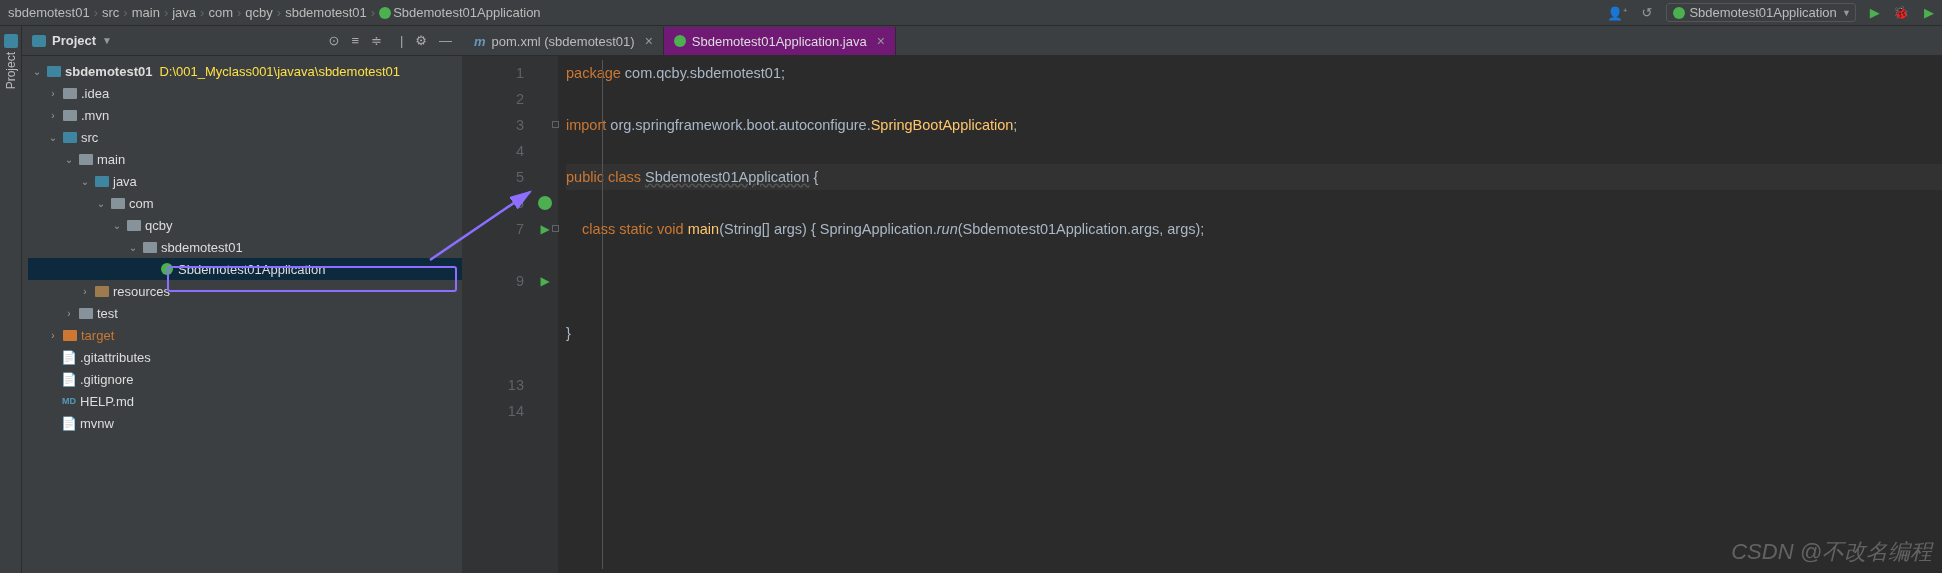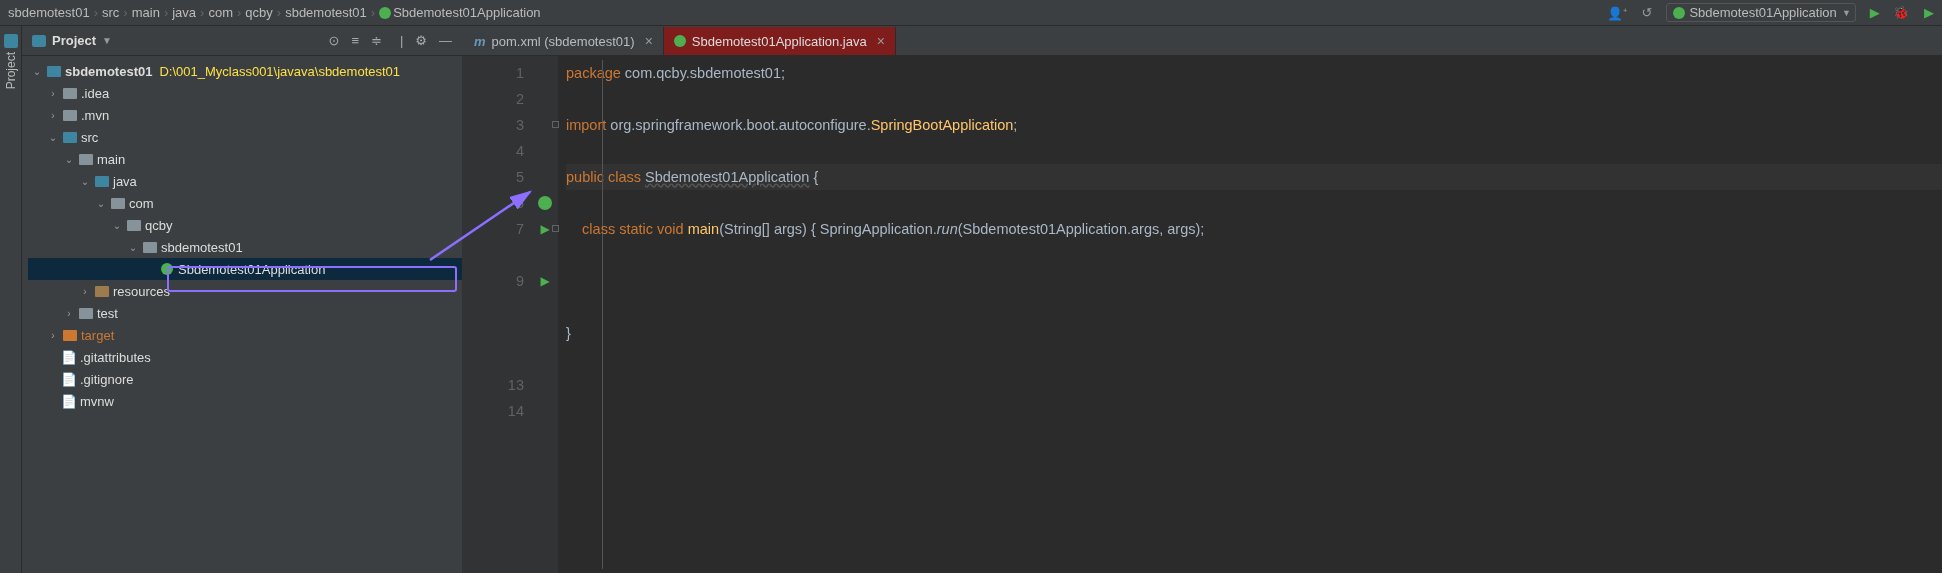--- a/index.html
+++ b/index.html
@@ -32,21 +32,21 @@
 .tree-arrow { width: 12px; display: inline-block; text-align: center; color: #999; font-size: 10px; }
 .tree-icon { width: 16px; height: 14px; display: inline-flex; align-items: center; justify-content: center; }
 .row-label { color: #ddd; }
 .row-path { color: #fde047; }
 .indent { display: inline-block; }
 .highlight-box { position: absolute; border: 2px solid #8c6fff; border-radius: 3px; pointer-events: none; z-index: 5; }
 
 .editor-area { flex: 1; background: #2b2b2b; display: flex; flex-direction: column; position: relative; }
 .tabs { height: 30px; background: #3c3f41; display: flex; align-items: flex-end; padding-left: 2px; border-bottom: 1px solid #2b2b2b; }
 .tab { height: 28px; padding: 0 10px; display: flex; align-items: center; gap: 6px; background: #3c3f41; color: #bbb; border-right: 1px solid #2b2b2b; }
-.tab.active { background: #7f1d1d; color: #ddd; }
+.tab.active { background: #701a75; color: #ddd; }
 .tab .close { color: #999; margin-left: 4px; font-size: 14px; }
 
 .code-wrap { display: flex; flex: 1; font-family: "Consolas", "JetBrains Mono", monospace; font-size: 14.5px; position: relative; }
 .gutter { width: 70px; background: #313335; color: #606366; text-align: right; padding: 4px 8px 4px 0; }
 .gutter div { height: 26px; line-height: 26px; }
 .icon-col { width: 26px; background: #313335; padding-top: 4px; }
 .icon-col div { height: 26px; display: flex; align-items: center; justify-content: center; }
 .code { flex: 1; padding: 4px 0 4px 8px; background: #2b2b2b; position: relative; }
 .code-line { height: 26px; line-height: 26px; color: #a9b7c6; white-space: pre; }
 .kw { color: #cc7832; }
@@ -235,20 +235,25 @@
           <span class="tree-icon">📄</span>
           <span class="row-label">.gitattributes</span>
         </div>
       <div class="tree-row">
           <span class="indent" style="width:30px"></span>
           <span class="tree-icon">📄</span>
           <span class="row-label">.gitignore</span>
         </div>
       <div class="tree-row">
           <span class="indent" style="width:30px"></span>
+          <span class="tree-icon" style="color:#519aba;font-size:9px;font-weight:bold">MD</span>
+          <span class="row-label">HELP.md</span>
+        </div>
+      <div class="tree-row">
+          <span class="indent" style="width:30px"></span>
           <span class="tree-icon">📄</span>
           <span class="row-label">mvnw</span>
         </div>
     </div>
 
     <div class="highlight-box" style="left:145px; top:240px; width:290px; height:26px;"></div>
   </div>
 
   <div class="editor-area">
     <div class="tabs">
@@ -312,20 +317,21 @@
         <div class="code-line current"><span class="kw">public class </span><span style="text-decoration-line:underline;text-decoration-style:wavy;text-decoration-color:#555">Sbdemotest01Application</span><span> {</span></div>
         <div class="code-line"></div>
         <div class="code-line" style="position:relative"><span class="fold-marker"></span><span class="kw">    class static void </span><span class="type">main</span><span>(String[] args) { SpringApplication.</span><span style="font-style:italic">run</span><span>(</span><span>Sbdemotest01Application</span><span>.args, args);</span></div>
         <div class="code-line"></div>
         <div class="code-line"></div>
         <div class="code-line"></div>
         <div class="code-line"><span>}</span></div>
         <div class="code-line"></div>
       </div>
     </div>
+    <div class="watermark">CSDN @不改名编程</div>
   </div>
 </div>
 
 <svg class="arrow-svg" style="left:300px; top:180px; width:250px; height:90px;">
   <defs>
       <marker id="ah" markerWidth="10" markerHeight="10" refX="8" refY="3" orient="auto">
         <path d="M0,0 L9,3 L0,6 Z" fill="#8c6fff"></path>
       </marker>
     </defs>
   <line x1="130" y1="80" x2="230" y2="12" stroke="#8c6fff" stroke-width="2.5" marker-end="url(#ah)"></line>

